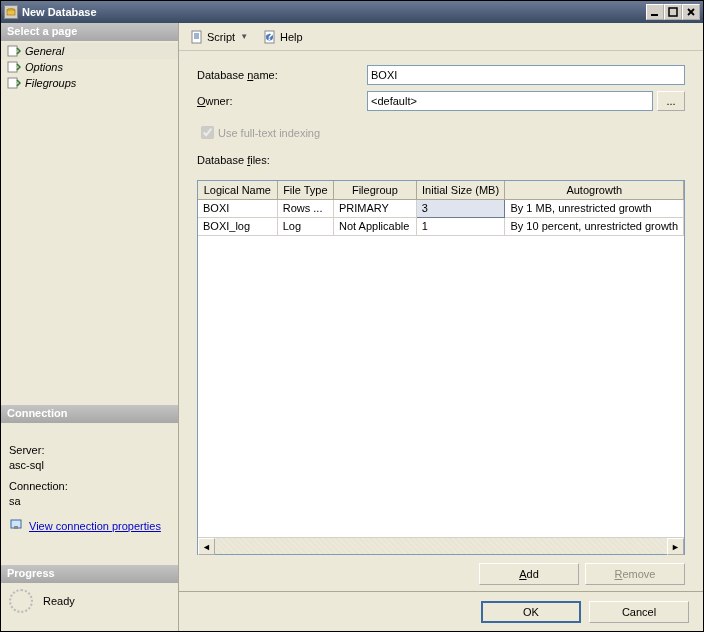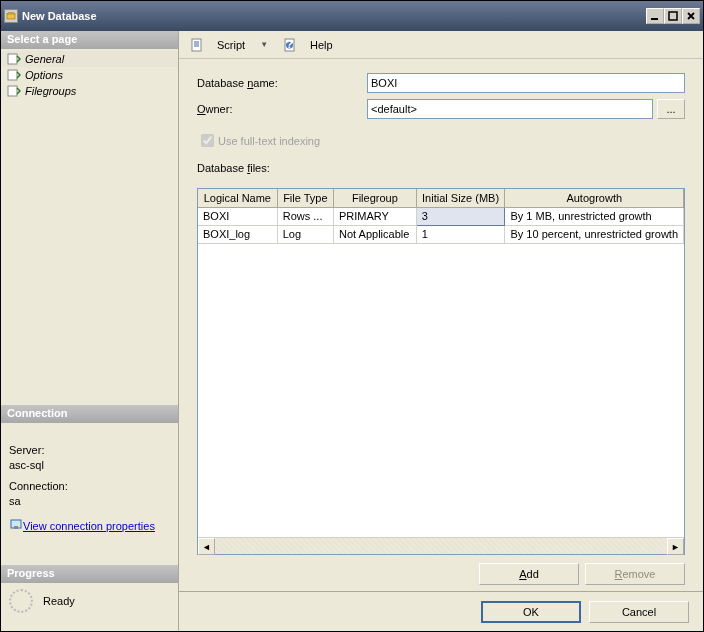--- a/index.html
+++ b/index.html
@@ -1,18 +1,18 @@
 <!DOCTYPE html>
 <html><head>
 <meta charset="utf-8">
 <style>
   * { box-sizing: border-box; font-family: Tahoma, Arial, sans-serif; font-size: 11px; }
   body { margin: 0; padding: 0; background: #fff; }
   .window { width: 704px; height: 632px; border: 1px solid #000; display: flex; flex-direction: column; background: #ece9d8; }
-  .titlebar { height: 30px; background: linear-gradient(#6a7a95, #3b4a63); color: #fff; display: flex; align-items: center; padding: 0 3px; }
+  .titlebar { height: 22px; background: linear-gradient(#6a7a95, #3b4a63); color: #fff; display: flex; align-items: center; padding: 0 3px; }
   .tb-icon { width: 14px; height: 14px; background: #d4d0c8; border: 1px solid #888; margin-right: 4px; display: flex; align-items: center; justify-content: center; }
   .tb-icon svg { width: 10px; height: 10px; }
   .tb-title { flex: 1; font-weight: bold; color: #fff; }
   .tb-btns { display: flex; gap: 0; }
   .tb-btn { width: 18px; height: 16px; background: #d4d0c8; border: 1px outset #fff; display: flex; align-items: center; justify-content: center; cursor: pointer; color:#000; font-weight:bold; font-family: Arial; font-size:10px; }
   .tb-btn svg { width: 10px; height: 10px; }
   .body { flex: 1; display: flex; min-height: 0; }
   .leftpane { width: 178px; background: #ece9d8; border-right: 1px solid #aca899; display: flex; flex-direction: column; }
   .section-hdr { height: 18px; background: linear-gradient(#c4c4c4, #a8a8a8); color: #fff; padding: 2px 6px; font-weight: bold; }
   .pagelist { padding: 2px 0; }
@@ -20,21 +20,21 @@
   .pagerow.selected { background: #e8e4d6; }
   .sp-icon { width: 14px; height: 12px; display: flex; align-items: center; justify-content: center; }
   .sp-icon svg { width: 14px; height: 12px; }
   .conn-body { padding: 20px 8px; line-height: 15px; }
   .link { color: #0000cc; text-decoration: underline; cursor: pointer; }
   .prog-body { display: flex; align-items: center; gap: 10px; padding: 6px 8px; }
   .spinner { width: 24px; height: 24px; border: 2px dotted #bbb; border-radius: 50%; }
   .spacer { flex: 1; }
   .rightpane { flex: 1; display: flex; flex-direction: column; background: #ece9d8; min-width: 0; }
   .toolbar { height: 28px; border-bottom: 1px solid #cac7ba; display: flex; align-items: center; padding: 0 6px; gap: 3px; }
-  .tbtn { display: flex; align-items: center; gap: 13px; padding: 2px 4px; cursor: pointer; border: 1px solid transparent; }
+  .tbtn { display: flex; align-items: center; gap: 3px; padding: 2px 4px; cursor: pointer; border: 1px solid transparent; }
   .tbtn svg { width: 14px; height: 14px; }
   .dd-arrow { font-size: 8px; color: #555; padding: 0 2px; }
   .content { flex: 1; padding: 14px 18px 6px 18px; display: flex; flex-direction: column; min-height: 0; }
   .formrow { display: flex; align-items: center; margin-bottom: 6px; }
   .formlabel { width: 170px; text-decoration: underline; }
   .textinput { flex: 1; height: 20px; border: 1px solid #7f9db9; background: #fff; padding: 1px 3px; font-size: 11px; }
   .browse-btn { width: 28px; height: 20px; margin-left: 4px; border: 1px outset #fff; background: #ece9d8; cursor: pointer; }
   .cbrow { display: flex; align-items: center; margin: 6px 0 12px 0; color: #a0a0a0; }
   .cbrow input { margin-right: 4px; }
   .grid-label { margin-bottom: 14px; }
@@ -123,21 +123,21 @@
       <div class="spacer"></div>
 
       <div class="section-hdr">Connection</div>
       <div class="conn-body">
         <div>Server:</div>
         <div>asc-sql</div>
         <div style="height:6px"></div>
         <div>Connection:</div>
         <div>sa</div>
         <div style="height:8px"></div>
-        <div style="display:flex;align-items:center;">
+        <div style="display:flex;align-items:center;gap:6px;">
           <span><svg width="14" height="14" viewBox="0 0 14 14">
                 <rect x="2" y="3" width="10" height="8" fill="#cde5ff" stroke="#3a6aa0"></rect>
                 <rect x="5" y="9" width="4" height="3" fill="#888"></rect>
               </svg></span>
           <span class="link">View connection properties</span>
         </div>
       </div>
 
       <div style="height:10px"></div>
       <div class="section-hdr">Progress</div>

